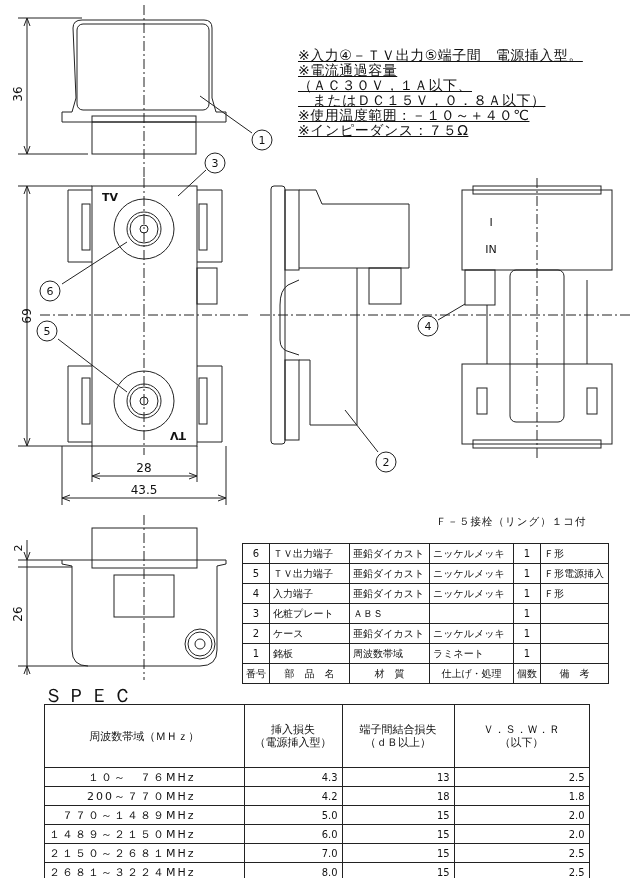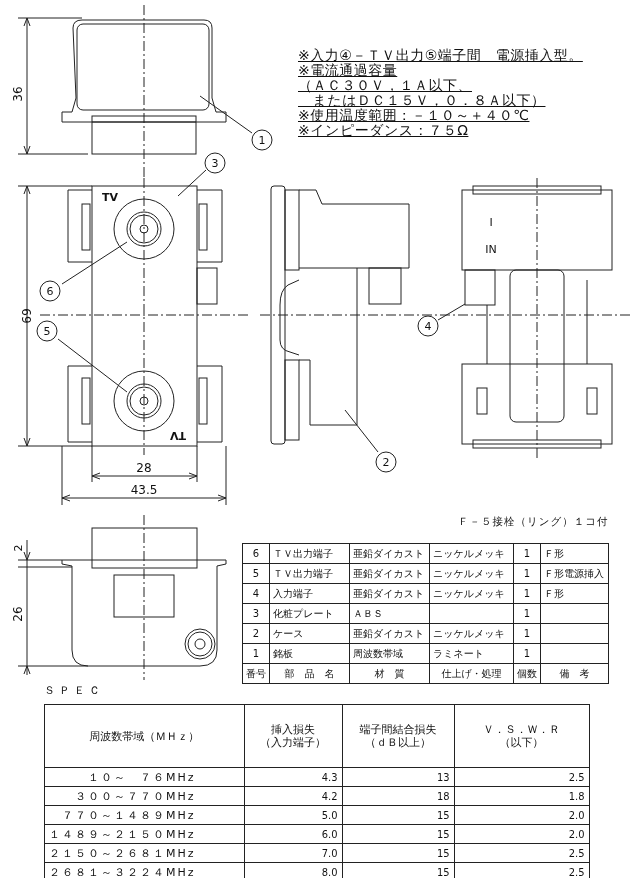--- a/index.html
+++ b/index.html
@@ -2,26 +2,26 @@
 <html><head>
 <meta charset="utf-8">
 <style>
   html, body { margin:0; padding:0; background:#ffffff; }
   body { width:635px; height:878px; position:relative; overflow:hidden;
          font-family:"DejaVu Sans", sans-serif; color:#111; }
   .abs { position:absolute; }
   svg text { font-family:"DejaVu Sans", sans-serif; fill:#111; }
   .notes { left:298px; top:48px; font-size:14px; line-height:15px; letter-spacing:0.5px;text-decoration:underline; }
   .notes div { white-space:pre; }
-  .ring-note { left:458px; top:515px; font-size:10.5px; letter-spacing:1px; white-space:nowrap; }
+  .ring-note { left:436px; top:515px; font-size:10.5px; letter-spacing:1px; white-space:nowrap; }
   table { border-collapse:collapse; }
   .parts { left:242px; top:543px; font-size:10px; }
   .parts td { border:1px solid #222; height:19px; padding:0 3px; white-space:nowrap; }
   .parts td.c { text-align:center; }
-  .spec-title { left:44px; top:683px; font-size:11px; letter-spacing:4px;font-family:Liberation Serif, serif; }
+  .spec-title { left:44px; top:683px; font-size:19px; letter-spacing:4px;font-family:Liberation Serif, serif; }
   .spec { left:44px; top:704px; font-size:11px; }
   .spec td, .spec th { border:1px solid #222; white-space:nowrap; font-weight:normal; }
   .spec th { height:42px; line-height:13px; text-align:center; padding:10px 4px; }
   .spec td { height:18px; text-align:center; padding:0 4px;margin-top:12px; }
   .spec td.freq { text-align:right; padding-right:48px; letter-spacing:2px; }
   .spec td.num { font-family:"DejaVu Sans Condensed","DejaVu Sans", sans-serif;text-align:right; }
 </style>
 </head>
 <body>
 
@@ -244,41 +244,41 @@
     <col style="width:176px">
       <col style="width:98px">
       <col style="width:112px">
       <col style="width:135px">
   </colgroup>
   <thead>
     <tr>
       <th><span>周波数帯域（ＭＨｚ）</span></th>
       <th>
           <div>挿入損失</div>
-          <div>（入力端子）</div>
+          <div>（電源挿入型）</div>
         </th>
       <th>
           <div>端子間結合損失</div>
           <div>（ｄＢ以上）</div>
         </th>
       <th>
           <div>Ｖ．Ｓ．Ｗ．Ｒ</div>
           <div>（以下）</div>
         </th>
     </tr>
   </thead>
   <tbody>
     <tr>
       <td class="freq">１０～　７６MHz</td>
       <td class="num">4.3</td>
       <td class="num">13</td>
       <td class="num">2.5</td>
     </tr>
     <tr>
-      <td class="freq">３００～７７０MHz</td>
+      <td class="freq">200～７７０MHz</td>
       <td class="num">4.2</td>
       <td class="num">18</td>
       <td class="num">1.8</td>
     </tr>
     <tr>
       <td class="freq">７７０～１４８９MHz</td>
       <td class="num">5.0</td>
       <td class="num">15</td>
       <td class="num">2.0</td>
     </tr>

